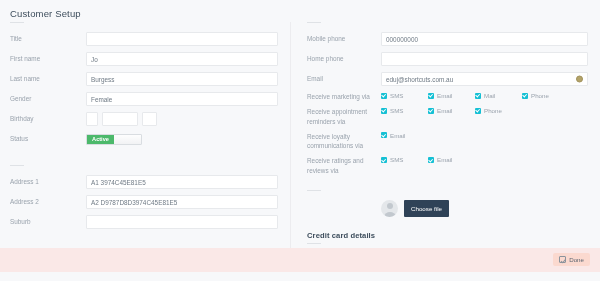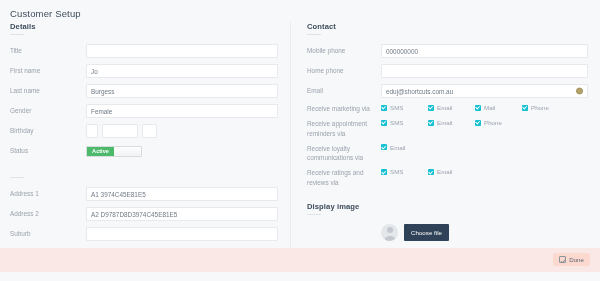--- a/index.html
+++ b/index.html
@@ -233,21 +233,20 @@
 <div class="page">
 
   <div class="page-title">Customer Setup</div>
 
   <div class="divider"></div>
 
   <div class="columns">
 
     <div class="col-left">
 
-      <div class="section-head">Details</div>
       <div class="section-rule"></div>
 
       <div class="field-row">
         <div class="field-label">Title</div>
         <div class="field-input"></div>
       </div>
 
       <div class="field-row">
         <div class="field-label">First name</div>
         <div class="field-input">Jo</div>
@@ -296,21 +295,20 @@
 
       <div class="field-row">
         <div class="field-label">Suburb</div>
         <div class="field-input"></div>
       </div>
 
     </div>
 
     <div class="col-right">
 
-      <div class="section-head">Contact</div>
       <div class="section-rule"></div>
 
       <div class="field-row">
         <div class="field-label">Mobile phone</div>
         <div class="field-input">000000000</div>
       </div>
 
       <div class="field-row">
         <div class="field-label">Home phone</div>
         <div class="field-input"></div>
@@ -383,21 +381,20 @@
           </div>
           <div class="check-opt">
             <span class="cbox"></span>
             <span class="cbox-label">Email</span>
           </div>
         </div>
       </div>
 
       <div class="spacer-sm"></div>
 
-      <div class="section-head">Display image</div>
       <div class="section-rule"></div>
 
       <div class="display-block">
         <div class="avatar"></div>
         <button class="choose-file">Choose file</button>
       </div>
 
       <div class="section-head">Credit card details</div>
       <div class="section-rule"></div>
 

